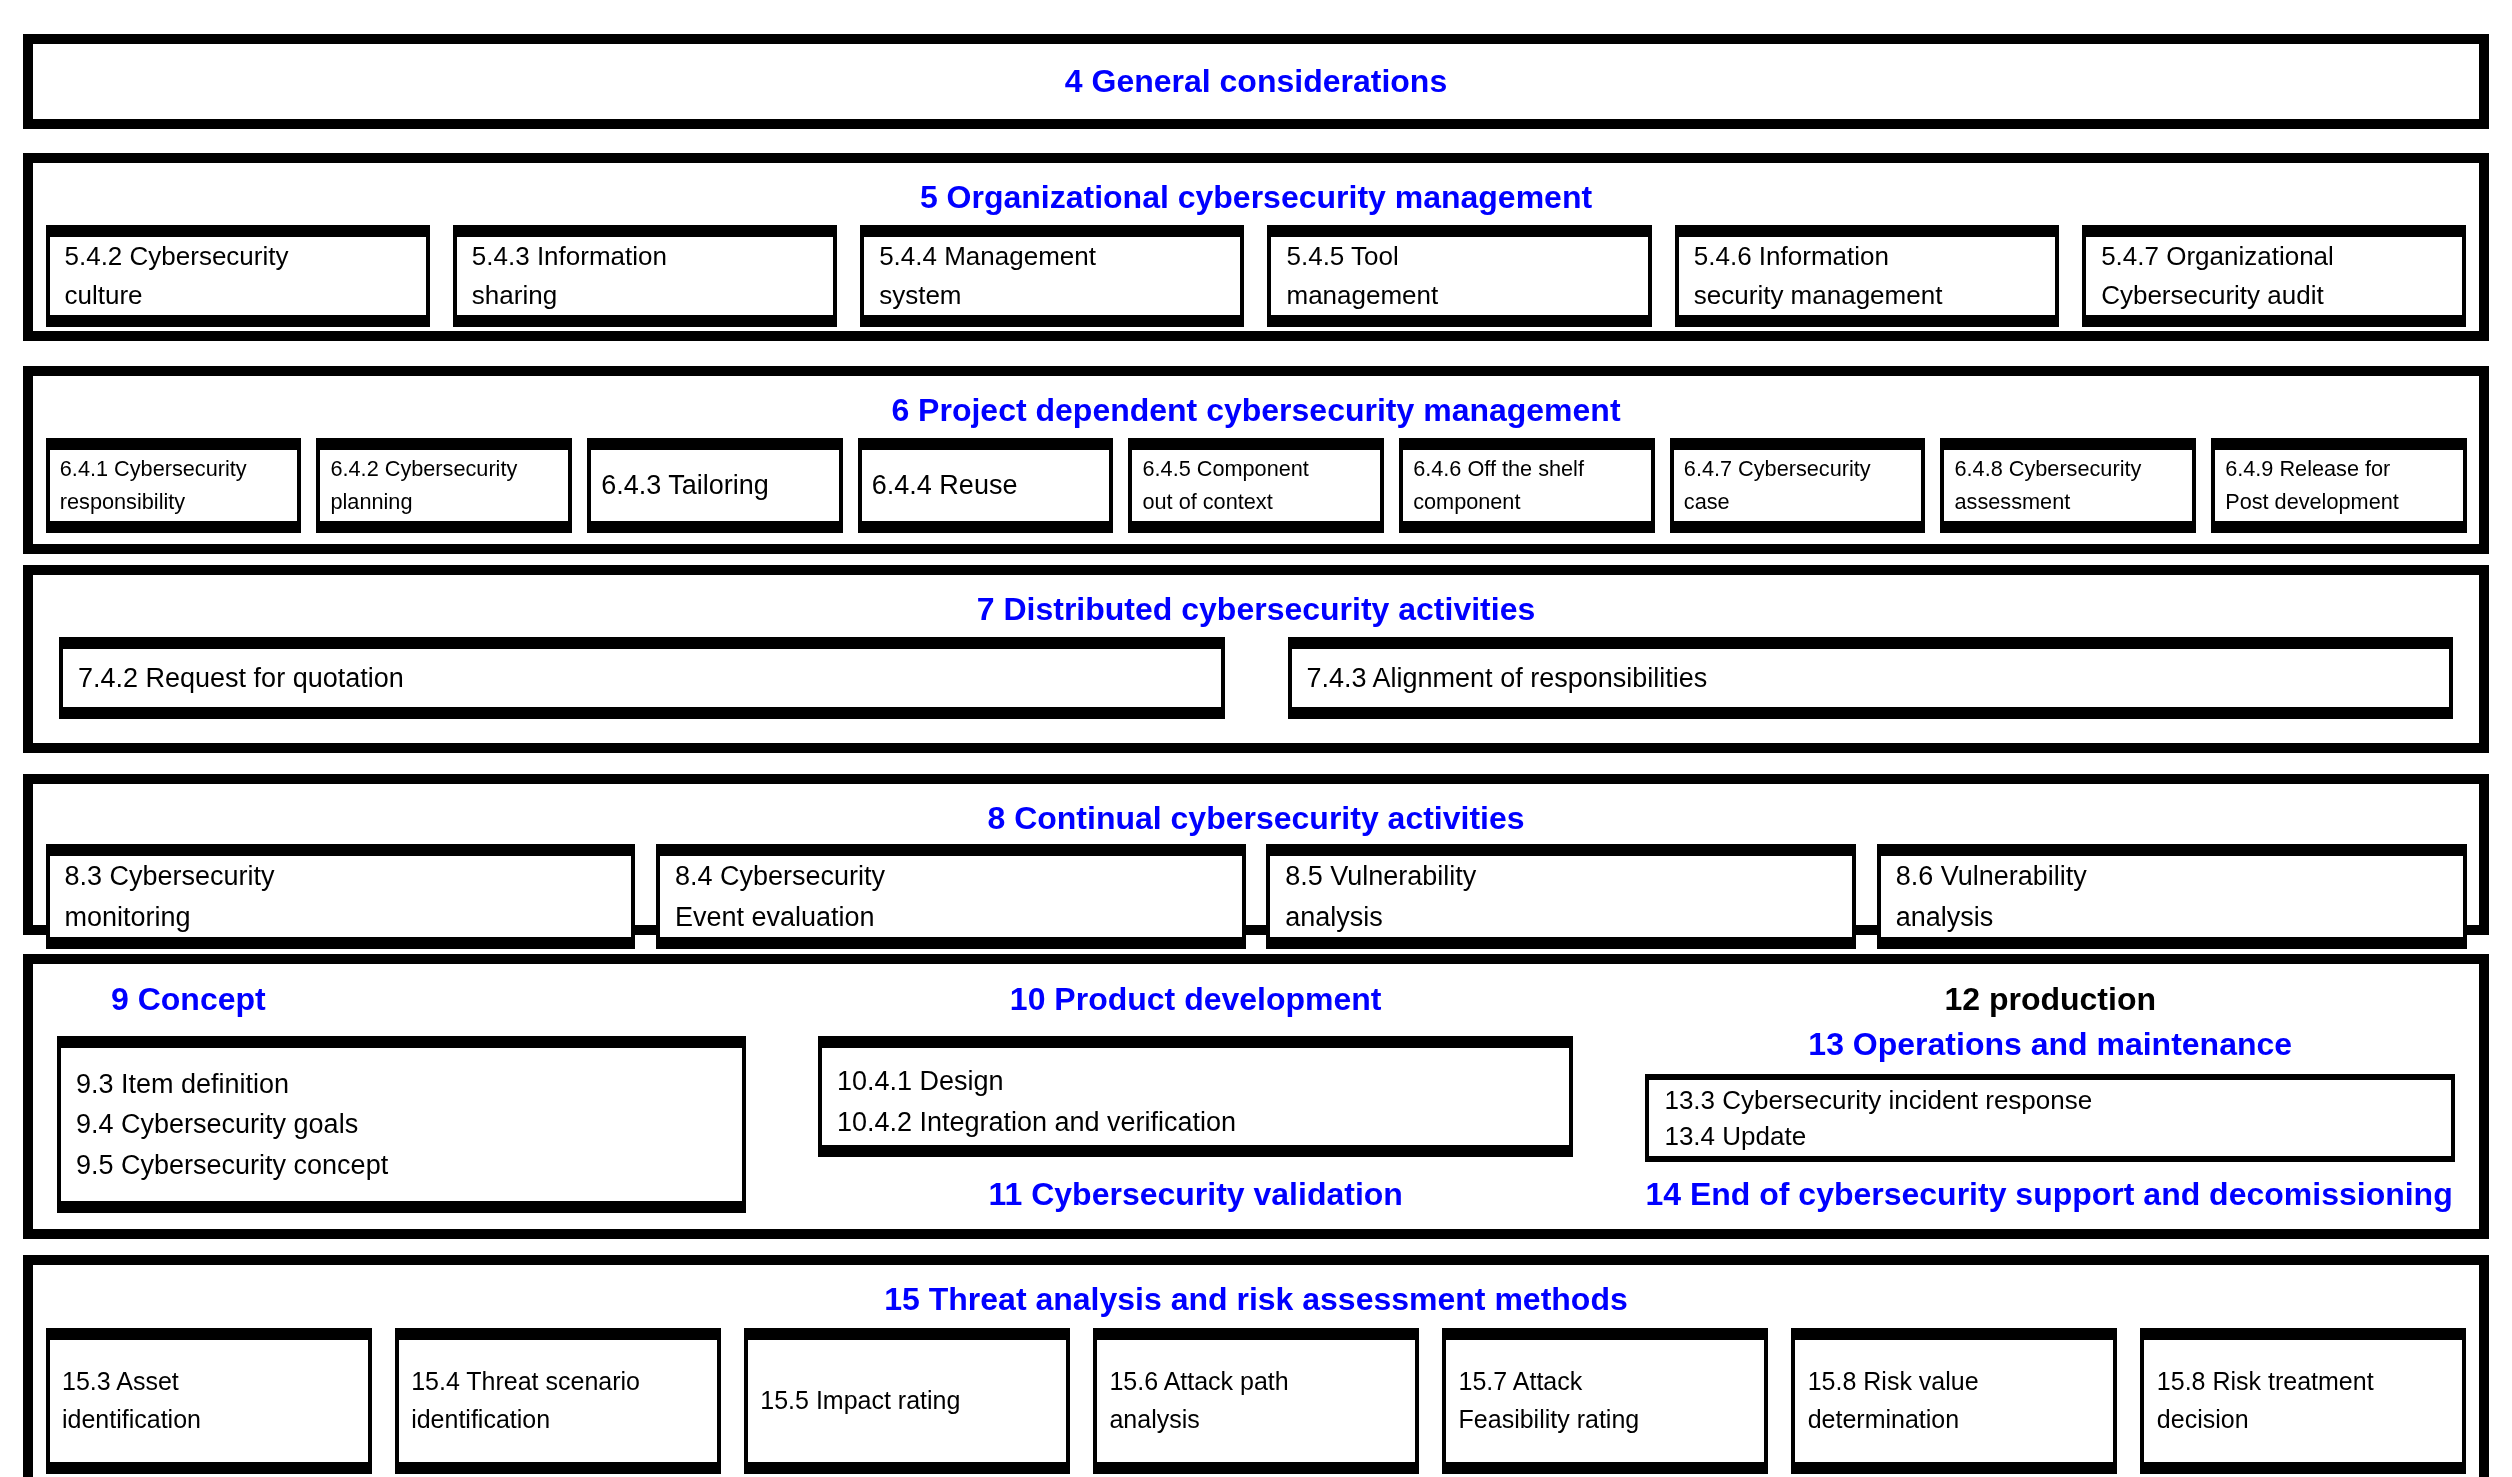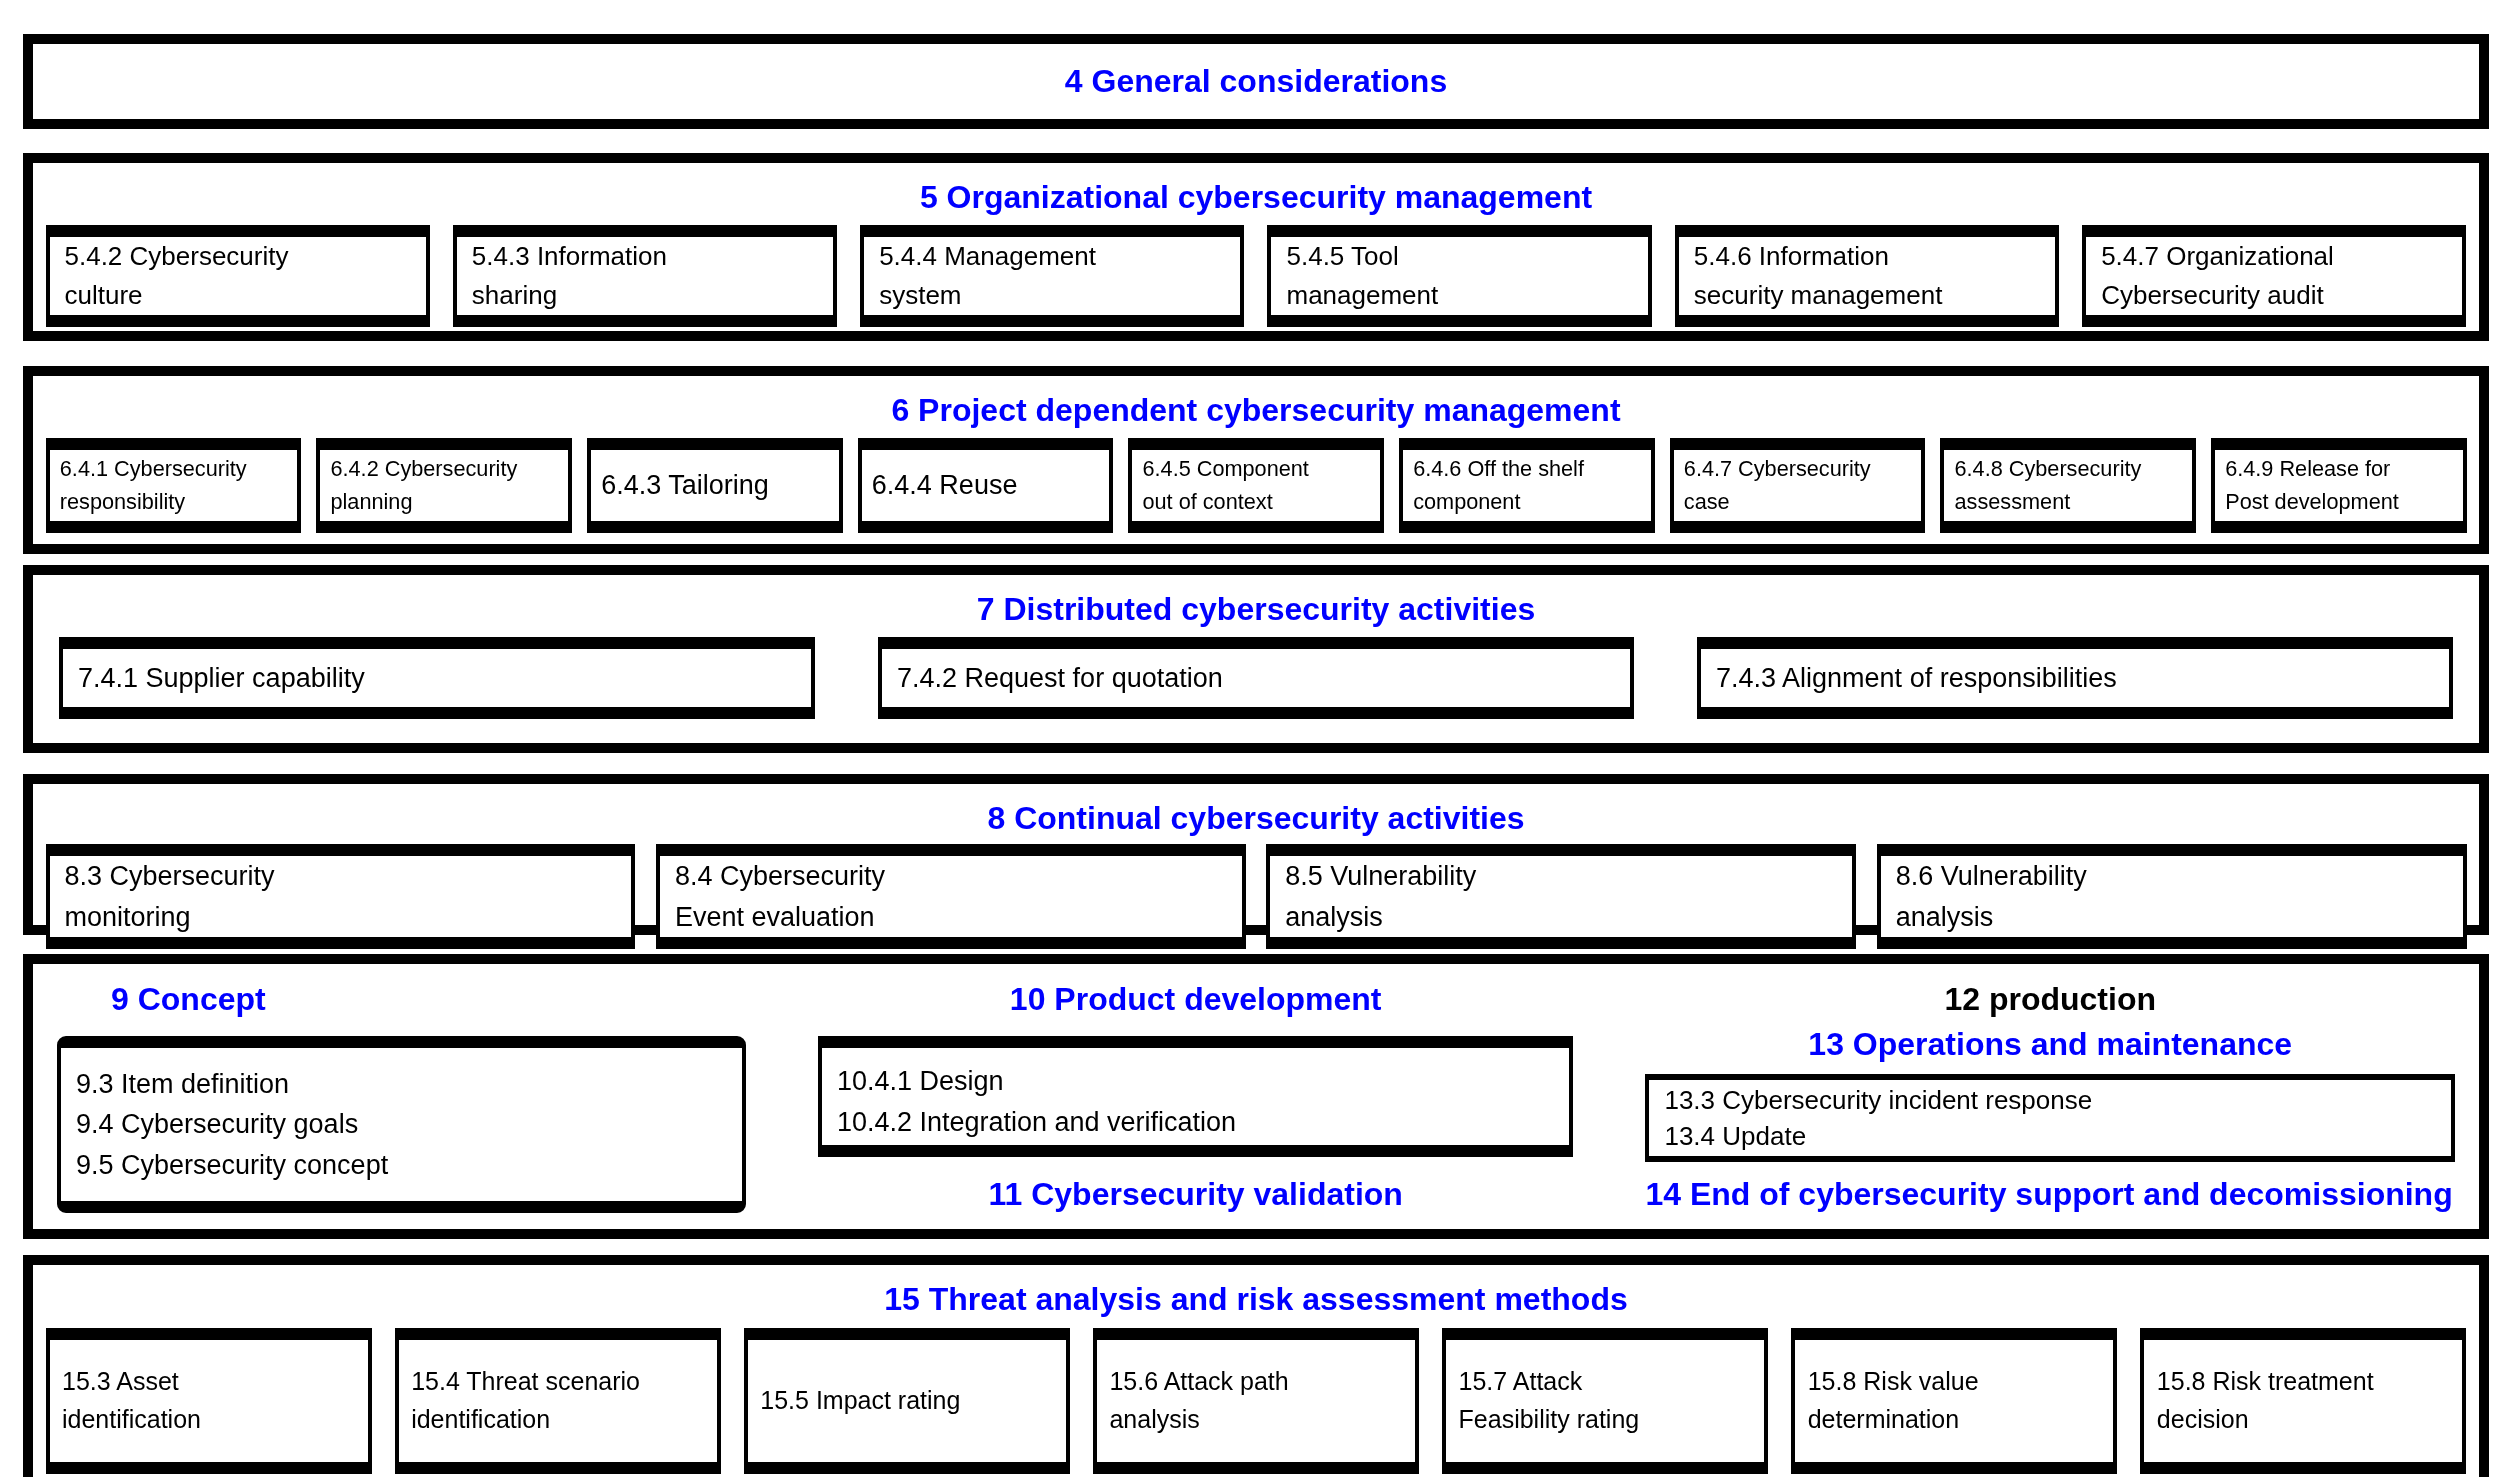--- a/index.html
+++ b/index.html
@@ -31,21 +31,21 @@
   .r5 .boxes{padding:6.8px 12.5px 26px 12.5px;gap:20.5px;}
   .r5 .box{font-size:27px;}
   .r15 .box{font-size:25px;padding-left:12.5px;}
 
   .life .col{display:flex;flex-direction:column;box-sizing:border-box;}
   .c1{width:31%;}
   .c2{width:34%;margin-left:3%;}
   .c3{flex:1;margin-left:3%;}
   .life .title{margin-top:10.3px;}
   .c1 .title{text-align:left;padding-left:54px;}
-  .c1 .box{flex:1;margin-top:17px;justify-content:flex-start;padding-top:16px;font-size:27px;border-radius:9px;}
+  .c1 .box{flex:1;margin-top:17px;justify-content:flex-start;padding-top:16px;font-size:27px;}
   .c2 .box{height:128px;margin-top:17px;justify-content:flex-start;padding-top:13.7px;font-size:27px;}
   .c2 .title.validation{margin-top:18px;}
   .c3 .title.prod{color:#000000;}
   .c3 .title.ops{margin-top:6.8px;}
   .c3 .box{height:94px;margin-top:10.3px;border-width:6.8px 4.6px;font-size:26px;line-height:1.4;}
   .c3 .title.endt{margin-top:12.5px;align-self:flex-end;margin-right:2.3px;}
 </style>
 </head>
 <body>
 
@@ -91,21 +91,20 @@
       <div class="box">6.4.8 Cybersecurity
 assessment</div>
       <div class="box">6.4.9 Release for
 Post development</div>
     </div>
   </section>
 
   <section class="row r4">
     <div class="title">7 Distributed cybersecurity activities</div>
     <div class="boxes">
-      <div class="box">7.4.1 Supplier capability</div>
       <div class="box">7.4.2 Request for quotation</div>
       <div class="box">7.4.3 Alignment of responsibilities</div>
     </div>
   </section>
 
   <section class="row r5">
     <div class="title">8 Continual cybersecurity activities</div>
     <div class="boxes">
       <div class="box">8.3 Cybersecurity
 monitoring</div>

